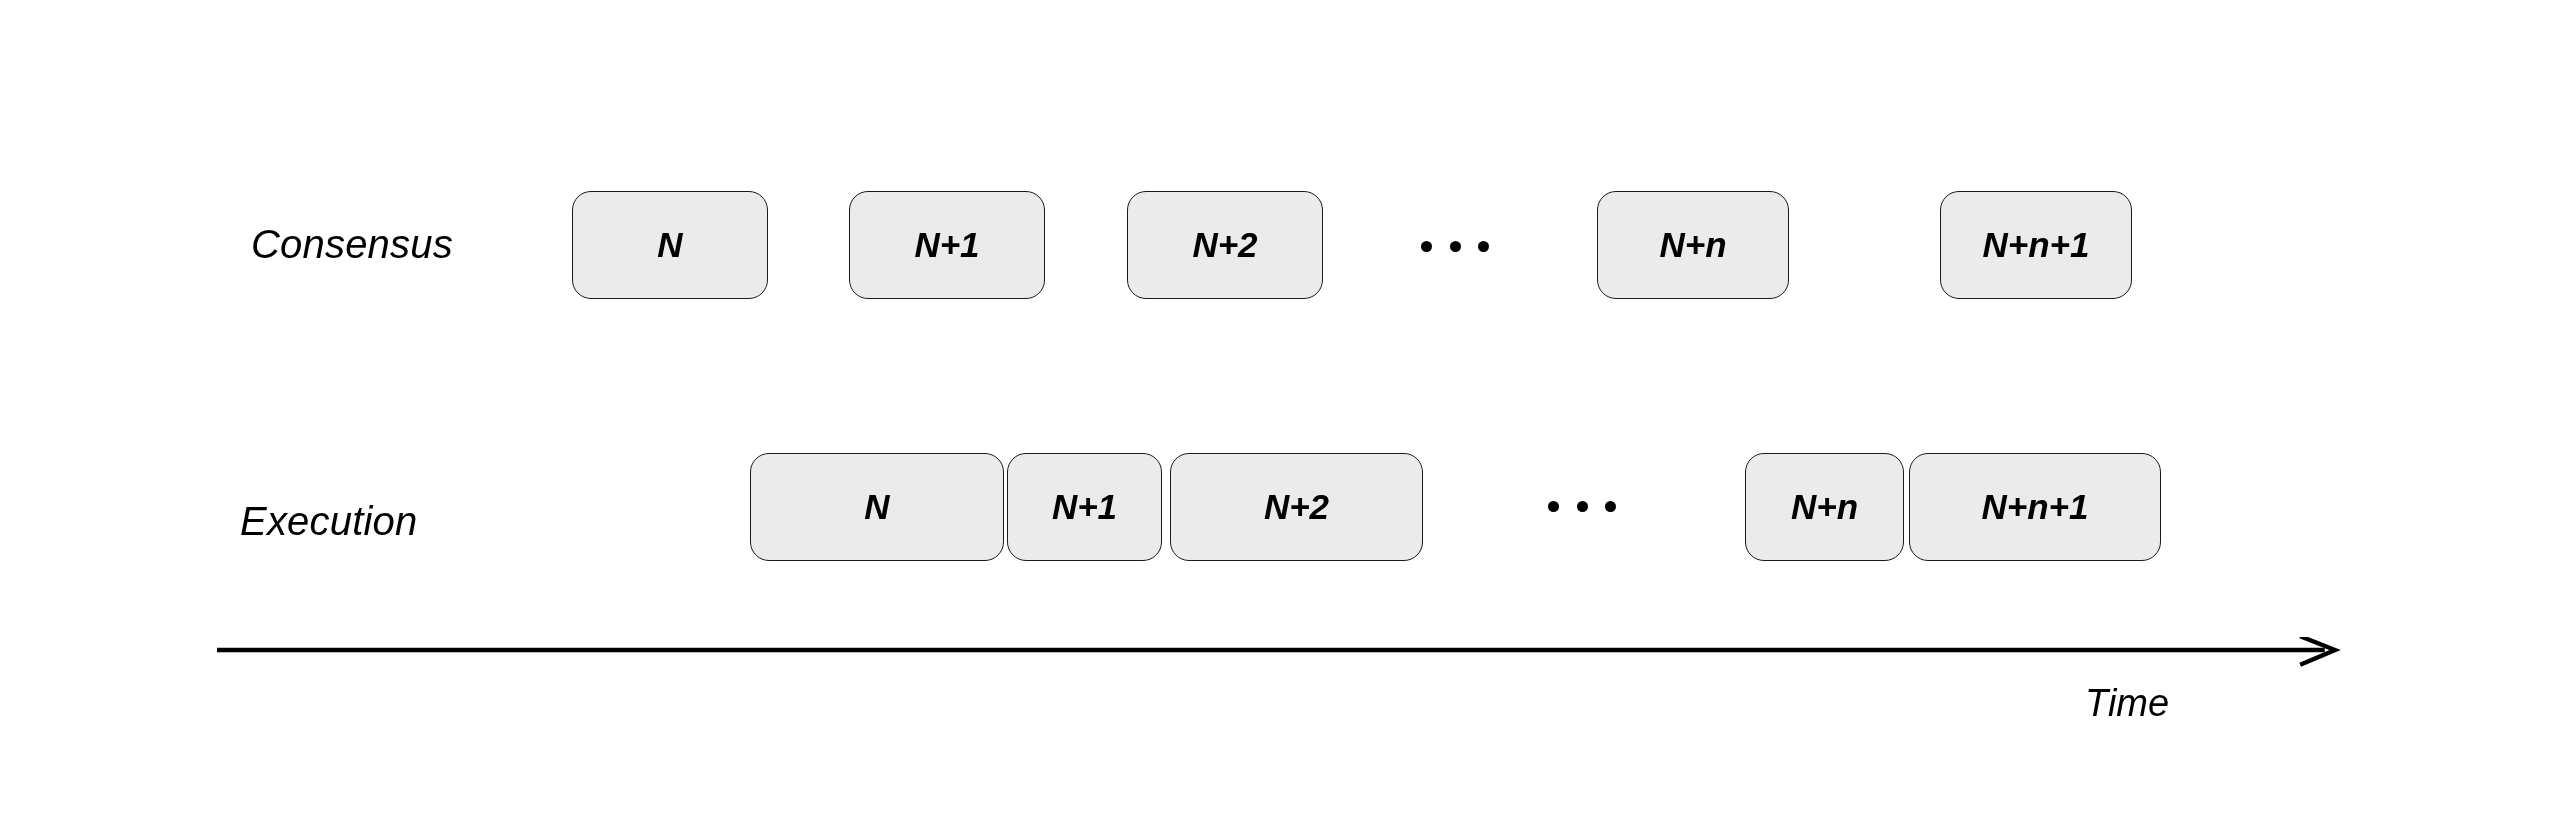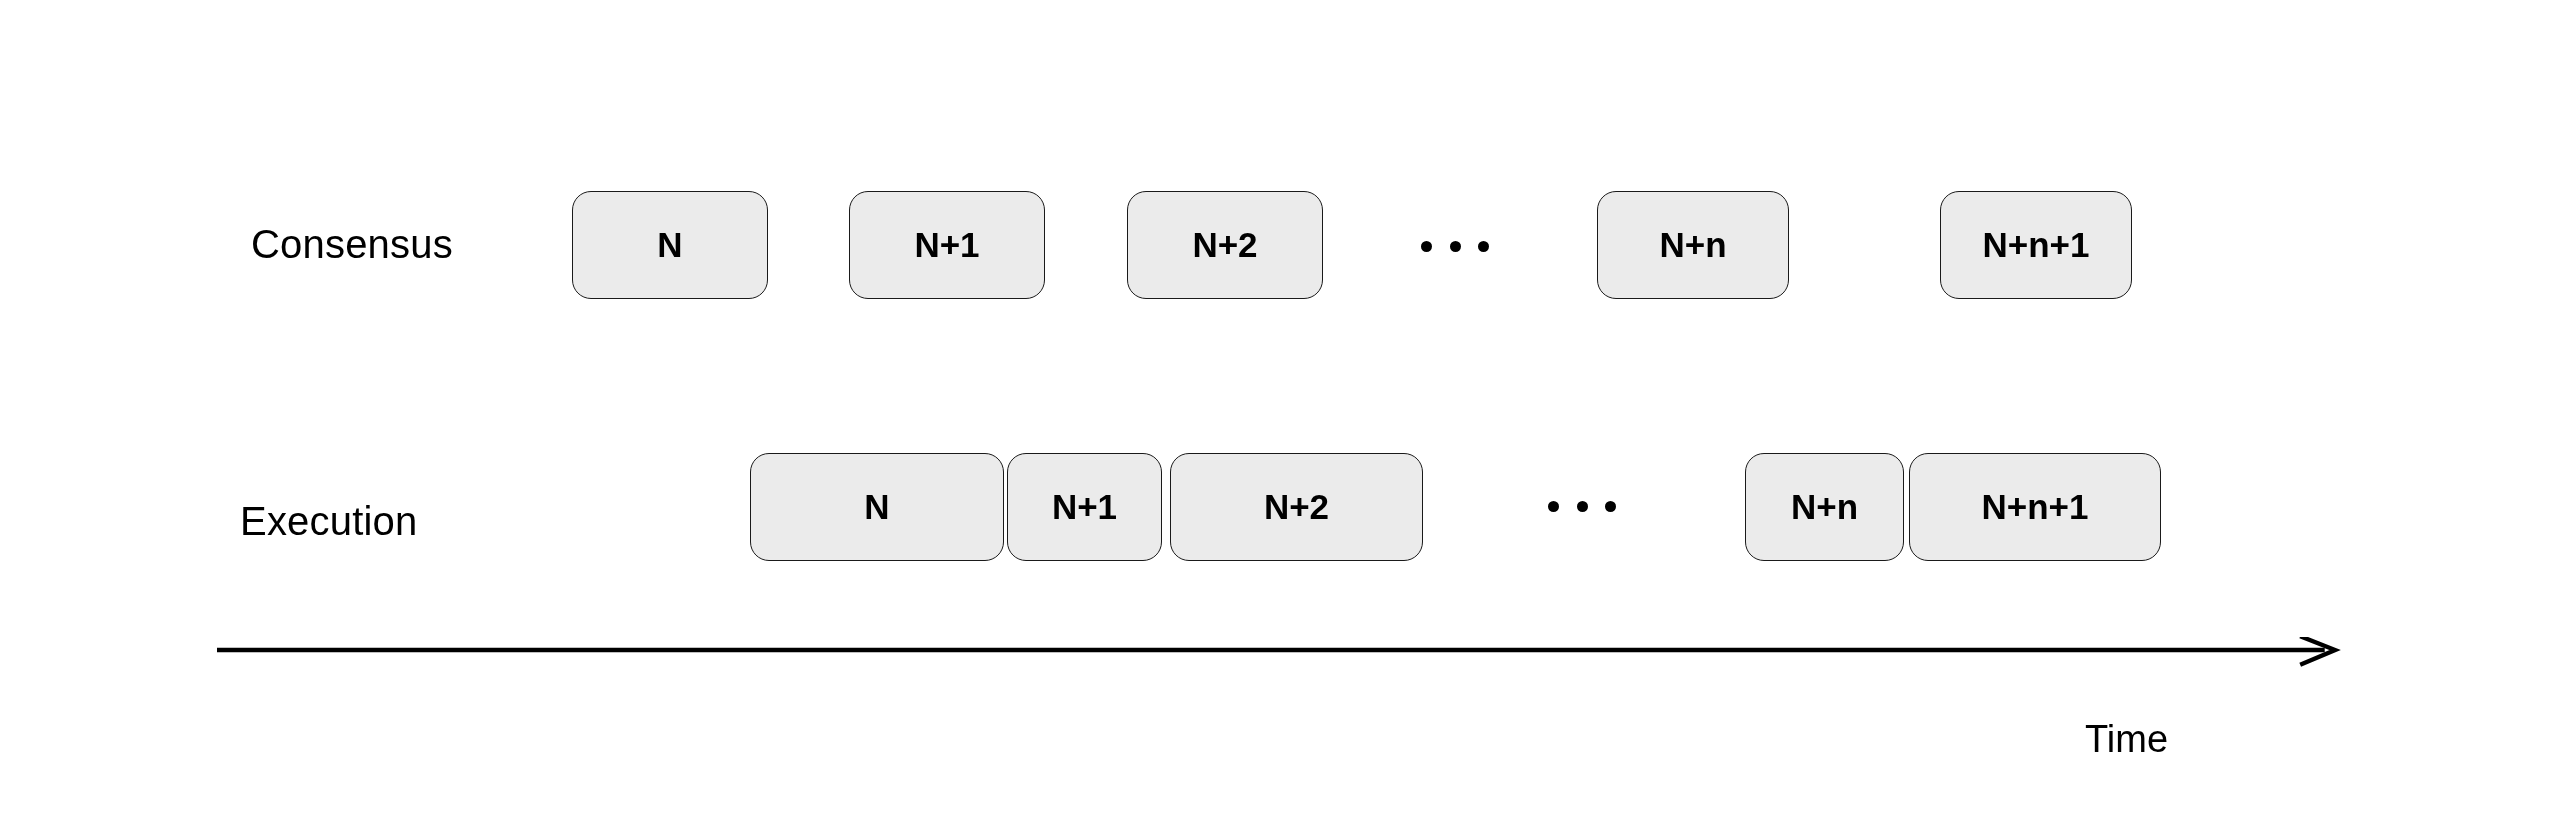--- a/index.html
+++ b/index.html
@@ -10,20 +10,21 @@
   }
   body {
     font-family: "Liberation Sans", sans-serif;
   }
   #canvas {
     position: relative;
     width: 2576px;
     height: 834px;
     background: #ffffff;
     overflow: hidden;
+    font-style: italic;
   }
 
   
   .row-label {
     position: absolute;
     font-family: "Liberation Sans", sans-serif;
     font-size: 40px;
     font-weight: 400;
     color: #000000;
     letter-spacing: 0.2px;
@@ -71,21 +72,21 @@
     left: 217px;
     top: 637px;
     width: 2124px;
     height: 29.5px;
   }
   #time-axis svg { display: block; }
 
   #label-time {
     position: absolute;
     left: 2085px;
-    top: 720px;
+    top: 684px;
     font-family: "Liberation Sans", sans-serif;
     font-size: 38px;
     font-weight: 400;
     color: #000000;
     white-space: nowrap;
     line-height: 1;
   }
 </style>
 </head>
 <body>

